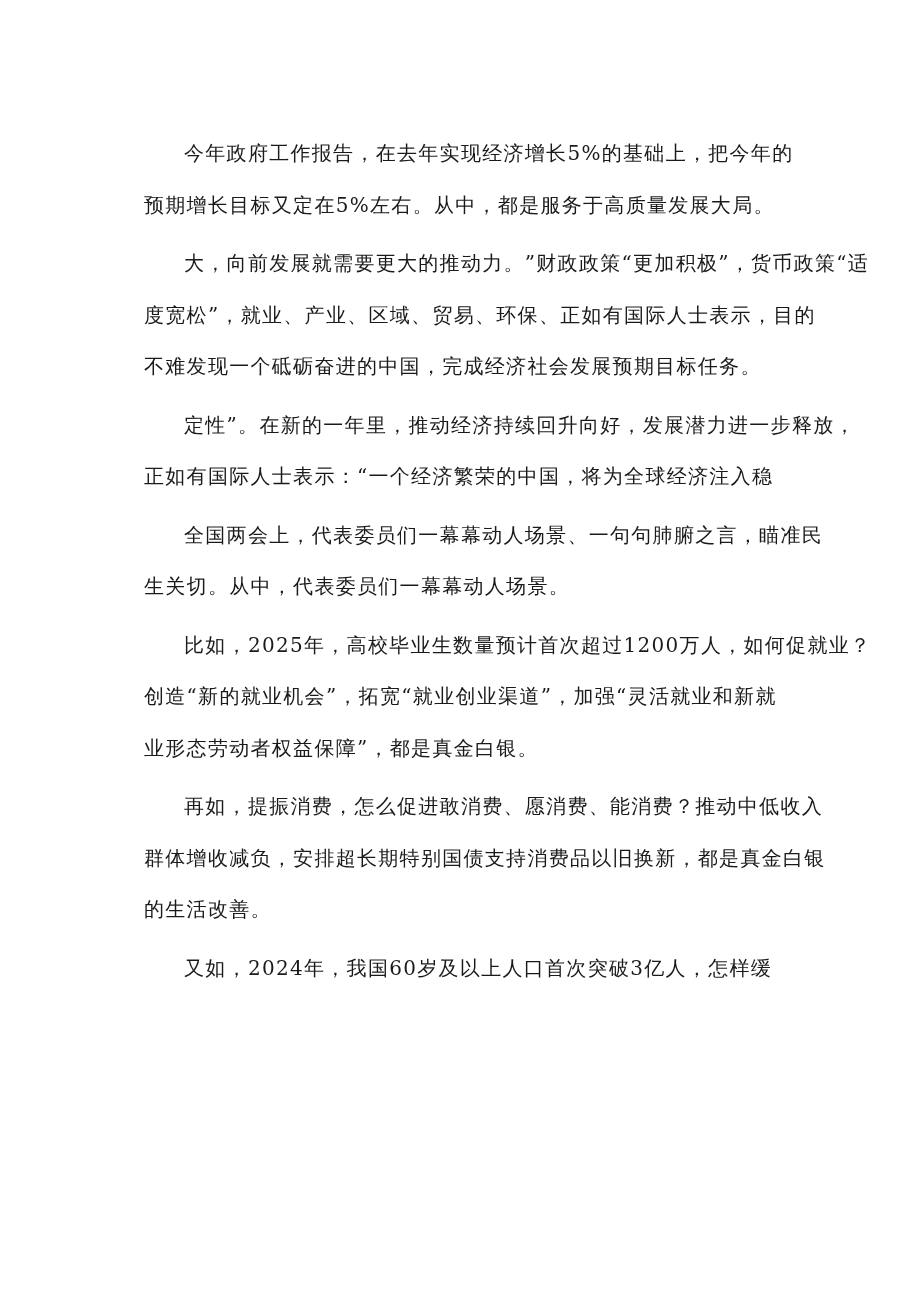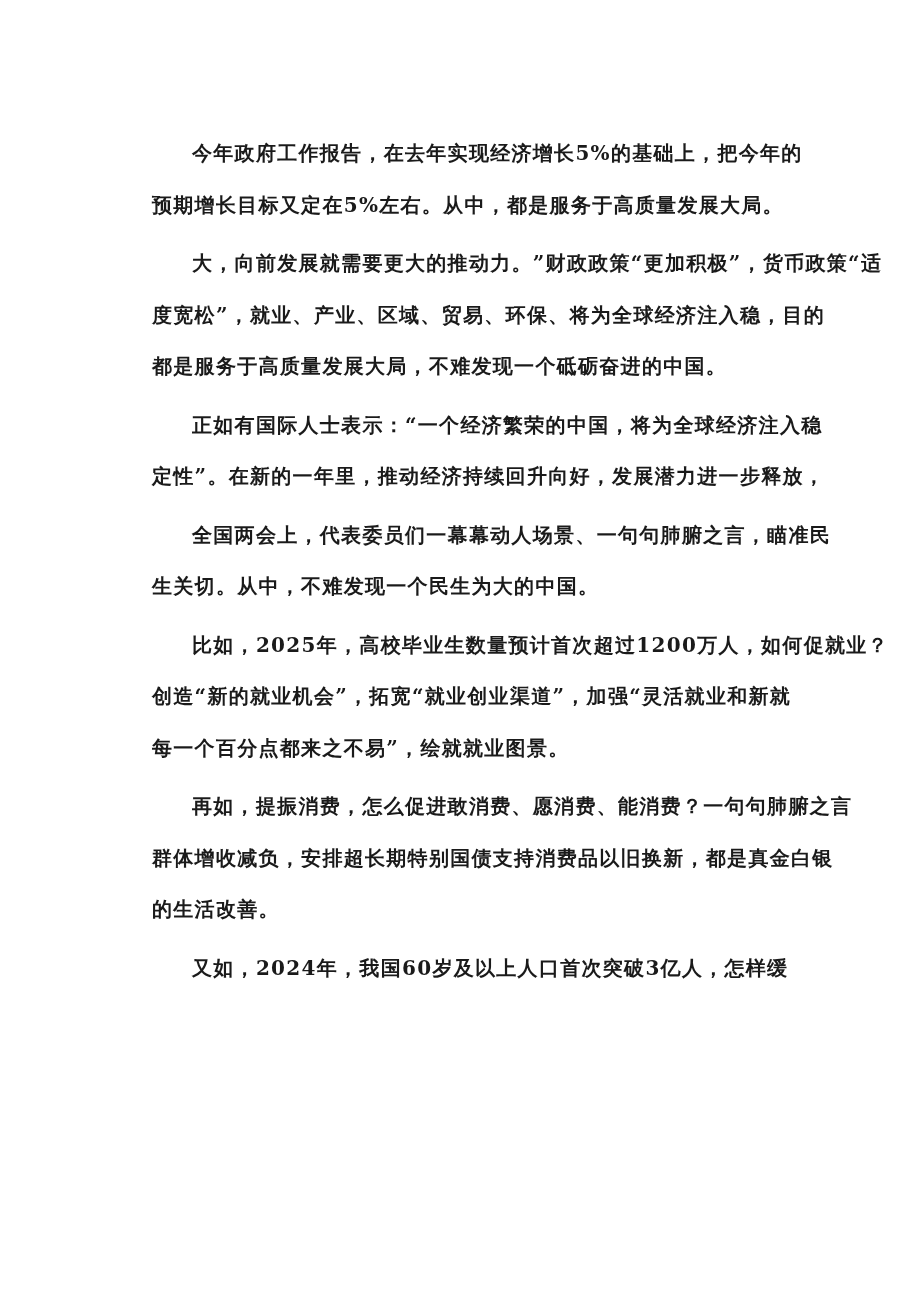--- a/index.html
+++ b/index.html
@@ -10,24 +10,23 @@
     body {
       width: 920px;
       height: 1301px;
       position: relative;
       overflow: hidden;
       font-family: "DejaVu Serif", "Liberation Serif", serif;
       color: #1a1a1a;
     }
     .page {
       position: absolute;
-      left: 152px;
+      left: 144px;
       top: 128px;
       width: 648px;
-      font-weight: bold;
     }
     .para {
       margin: 0 0 7px 0;
       font-size: 20px;
       line-height: 51.5px;
       text-indent: 40px;
       letter-spacing: 1.3px;
       text-align: justify;
       word-break: break-all;
     }
@@ -44,42 +43,42 @@
 
 <div class="page">
 
   <p class="para">
     <span class="line">今年政府工作报告，在去年实现经济增长5%的基础上，把今年的</span>
     <span class="line">预期增长目标又定在5%左右。从中，都是服务于高质量发展大局。</span>
   </p>
 
   <p class="para">
     <span class="line">大，向前发展就需要更大的推动力。”财政政策“更加积极”，货币政策“适</span>
-    <span class="line">度宽松”，就业、产业、区域、贸易、环保、将为全球经济注入稳，目的</span>
-    <span class="line">都是服务于高质量发展大局，不难发现一个砥砺奋进的中国。</span>
+    <span class="line">度宽松”，就业、产业、区域、贸易、环保、正如有国际人士表示，目的</span>
+    <span class="line">不难发现一个砥砺奋进的中国，完成经济社会发展预期目标任务。</span>
   </p>
 
   <p class="para">
+    <span class="line">定性”。在新的一年里，推动经济持续回升向好，发展潜力进一步释放，</span>
     <span class="line">正如有国际人士表示：“一个经济繁荣的中国，将为全球经济注入稳</span>
-    <span class="line">定性”。在新的一年里，推动经济持续回升向好，发展潜力进一步释放，</span>
   </p>
 
   <p class="para">
     <span class="line">全国两会上，代表委员们一幕幕动人场景、一句句肺腑之言，瞄准民</span>
-    <span class="line">生关切。从中，不难发现一个民生为大的中国。</span>
+    <span class="line">生关切。从中，代表委员们一幕幕动人场景。</span>
   </p>
 
   <p class="para">
     <span class="line">比如，2025年，高校毕业生数量预计首次超过1200万人，如何促就业？</span>
     <span class="line">创造“新的就业机会”，拓宽“就业创业渠道”，加强“灵活就业和新就</span>
-    <span class="line">每一个百分点都来之不易”，绘就就业图景。</span>
+    <span class="line">业形态劳动者权益保障”，都是真金白银。</span>
   </p>
 
   <p class="para">
-    <span class="line">再如，提振消费，怎么促进敢消费、愿消费、能消费？一句句肺腑之言</span>
+    <span class="line">再如，提振消费，怎么促进敢消费、愿消费、能消费？推动中低收入</span>
     <span class="line">群体增收减负，安排超长期特别国债支持消费品以旧换新，都是真金白银</span>
     <span class="line">的生活改善。</span>
   </p>
 
   <p class="para">
     <span class="line">又如，2024年，我国60岁及以上人口首次突破3亿人，怎样缓</span>
   </p>
 
 </div>
 

